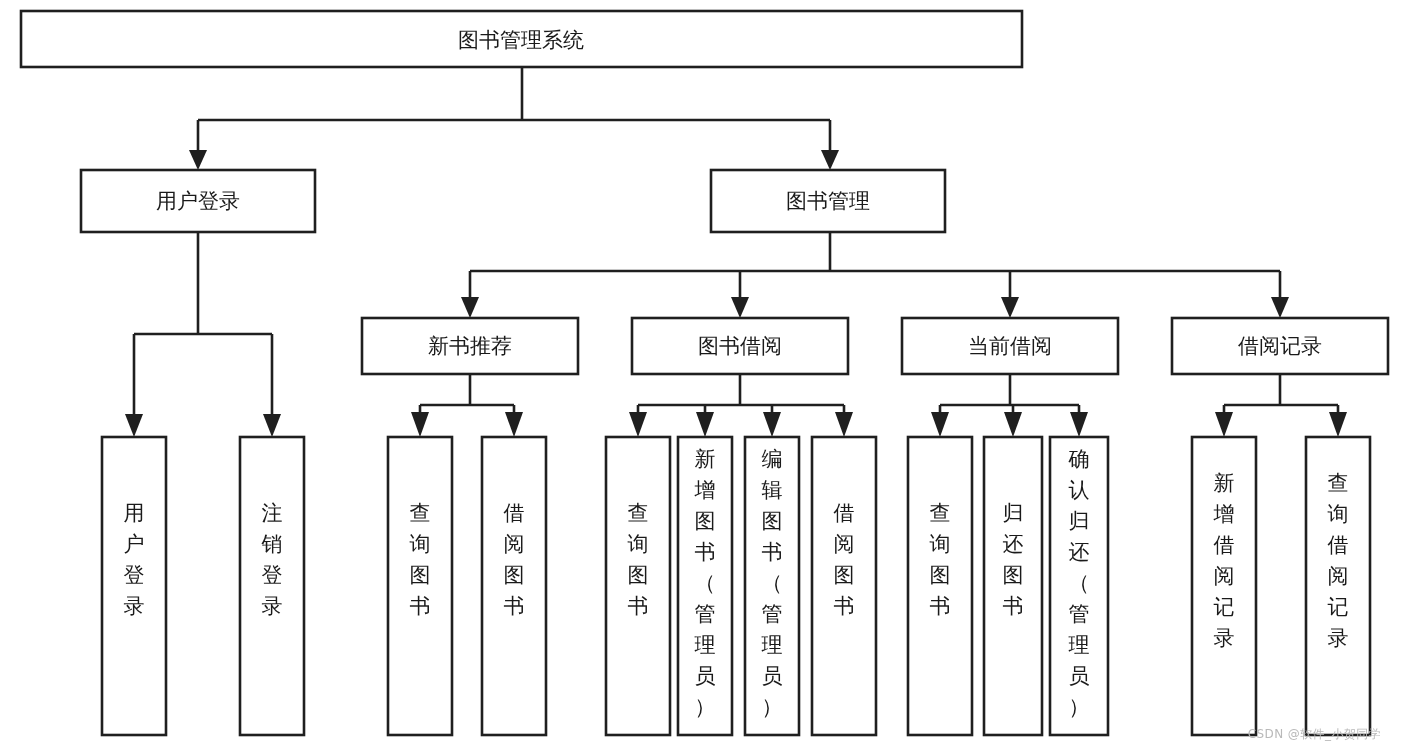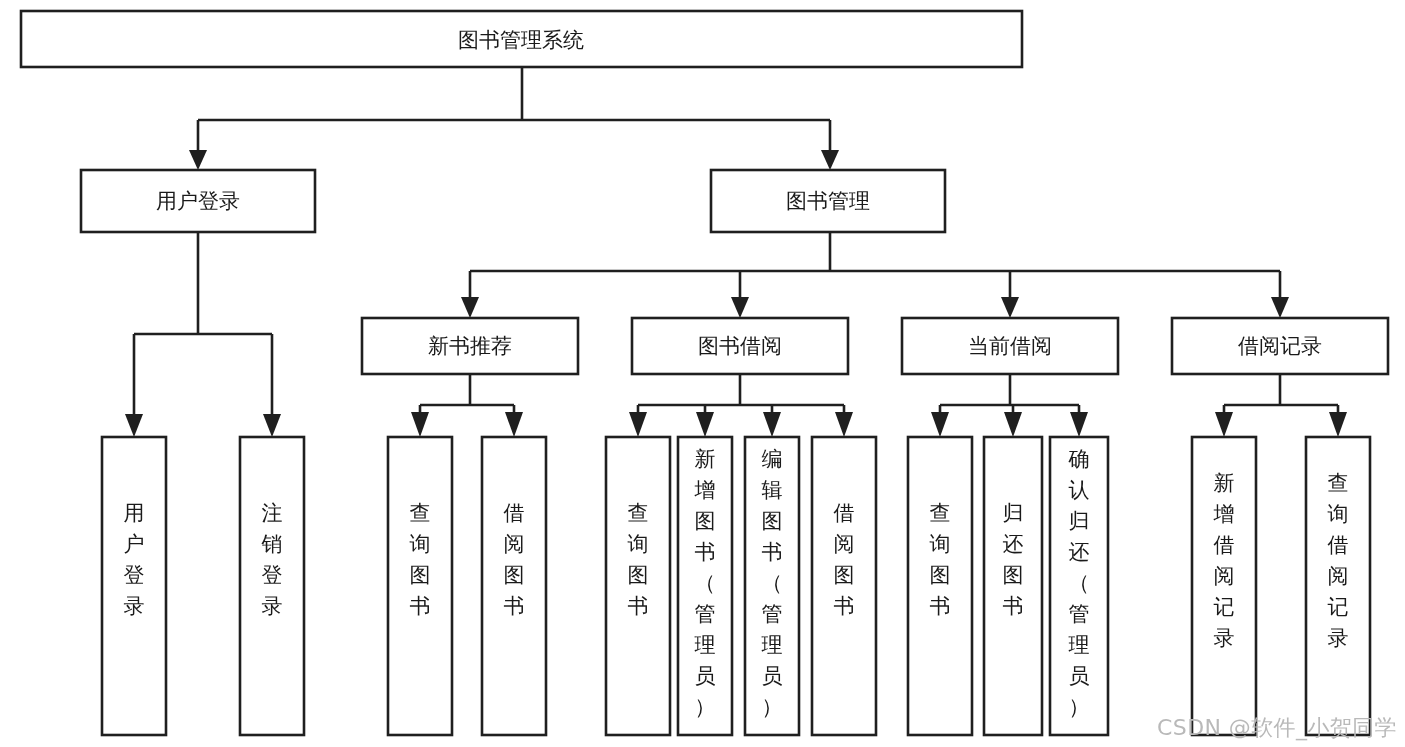--- a/index.html
+++ b/index.html
@@ -51,24 +51,24 @@
     dominant-baseline: middle;
   }
   .node-label-v {
     font-family: "DejaVu Sans", "Liberation Sans", sans-serif;
     fill: #1a1a1a;
     font-size: 21px;
     text-anchor: middle;
   }
   .watermark {
     position: absolute;
-    right: 8px;
+    right: 24px;
     bottom: 4px;
     font-family: "DejaVu Sans", "Liberation Sans", sans-serif;
-    font-size: 22px;
+    font-size: 12px;
     color: #b9b9b9;
     white-space: nowrap;
     letter-spacing: 0.4px;
     text-align: right;
   }
 </style>
 </head>
 <body>
 
 <div id="diagram-root">

